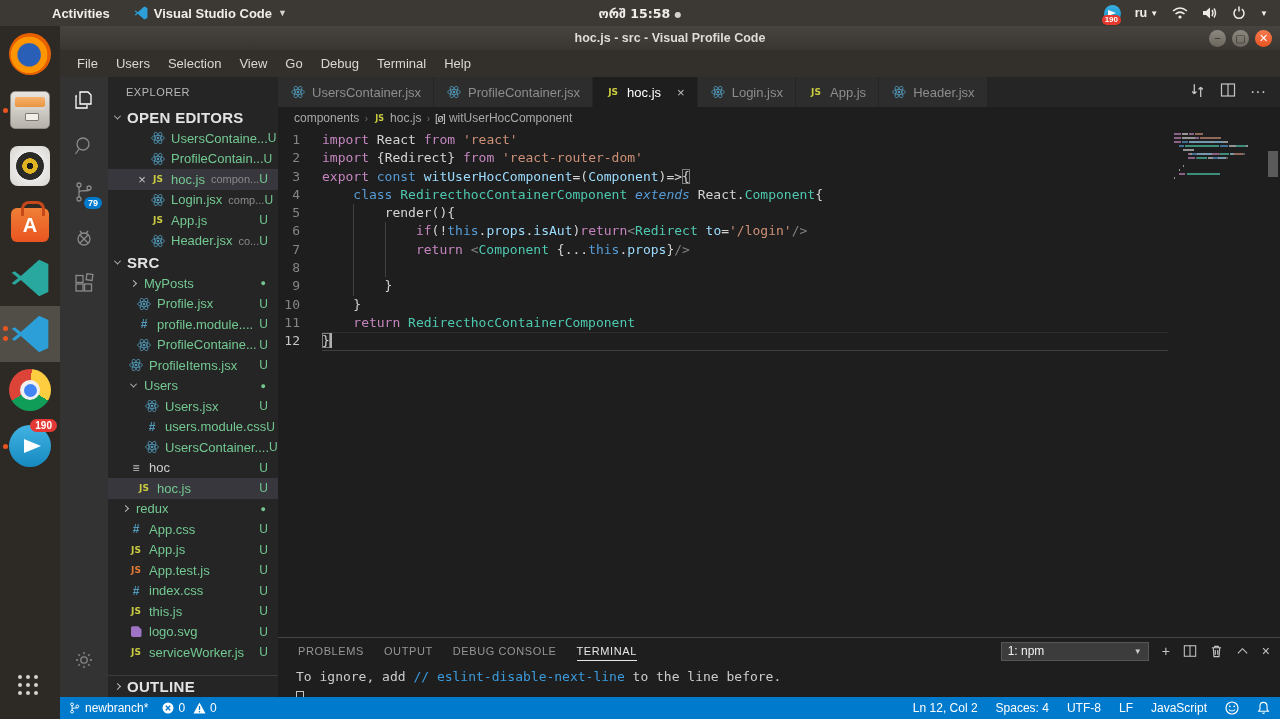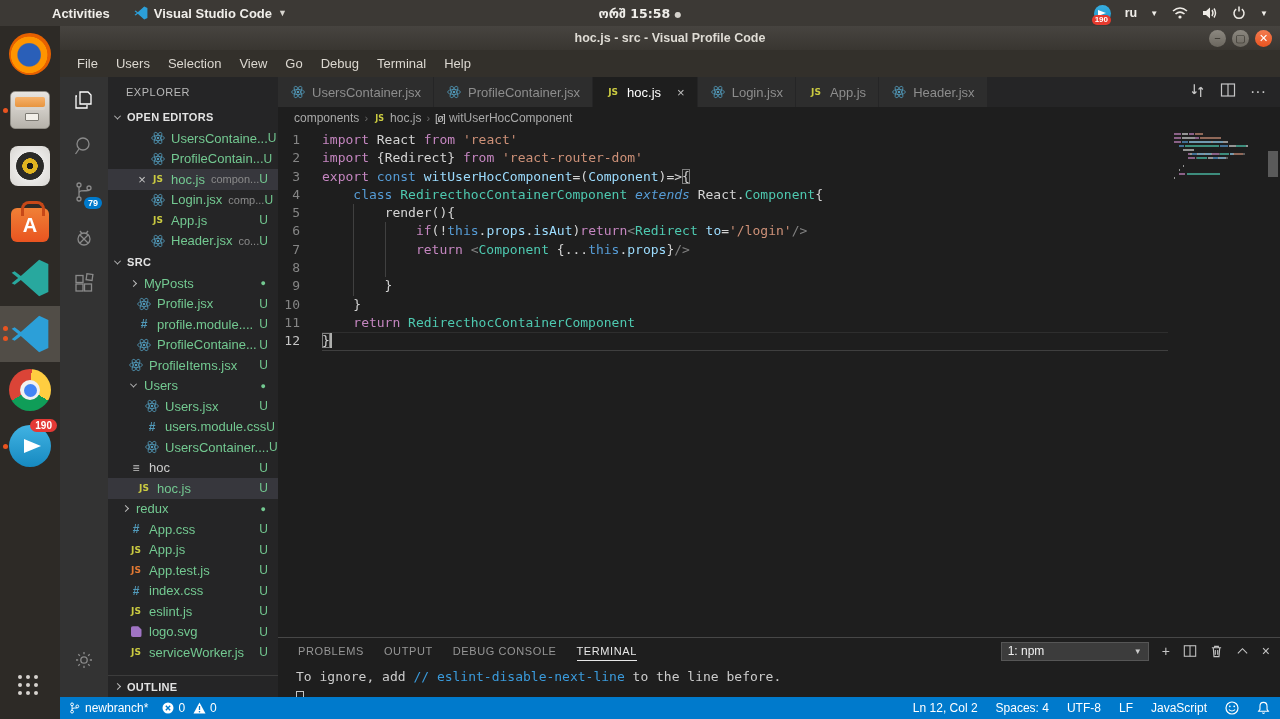--- a/index.html
+++ b/index.html
@@ -15,21 +15,21 @@
   #tb-clock { position:absolute; left:0; right:0; text-align:center; pointer-events:none;
     font-family:"DejaVu Sans",sans-serif; font-size:12.5px; }
   #tb-clock .dot { font-size:8px; vertical-align:middle; color:#d5d2cc; }
   #tb-right { margin-left:auto; display:flex; align-items:center; gap:14px; padding-right:12px; }
   .tg-tray { position:relative; width:17px; height:17px; border-radius:50%;
     background:linear-gradient(#37aee2,#1e96c8); }
   .tg-tray .plane { position:absolute; left:4px; top:5px; width:0; height:0;
     border-left:8px solid #fff; border-top:3.5px solid transparent; border-bottom:3.5px solid transparent; }
   .tg-tray .badge { position:absolute; left:-2px; bottom:-3px; background:#e63a2e; color:#fff;
     font-size:8px; font-weight:bold; border-radius:6px; padding:0 3px; line-height:10px; }
-  .tb-kbd { display:flex; align-items:center; gap:13px; font-size:12.5px; }
+  .tb-kbd { display:flex; align-items:center; gap:3px; font-size:12.5px; }
   .tb-ic svg { display:block; }
 
   
   #dock { position:absolute; left:0; top:26px; width:60px; height:693px; background:#2d2a26; z-index:40; }
   .dock-item { position:relative; width:60px; height:56px; display:flex; align-items:center; justify-content:center; }
   .dock-item.active { background:#514d47; }
   .dock-dot,.dock-dot2a,.dock-dot2b { position:absolute; left:3px; width:5px; height:5px; border-radius:50%; background:#e95420; }
   .dock-dot { top:26px; }
   .dock-dot2a { top:20px; } .dock-dot2b { top:30px; }
   .ic-firefox { width:42px; height:42px; border-radius:50%;
@@ -79,21 +79,21 @@
   .ab-item svg { stroke:#8a8a8a; fill:none; stroke-width:1.3; }
   .ab-item.active svg { stroke:#ffffff; }
   .ab-badge { position:absolute; right:6px; bottom:6px; background:#007acc; color:#fff; font-size:9px;
     border-radius:8px; padding:1px 4px; font-weight:bold; }
   #ab-bottom { margin-top:auto; margin-bottom:14px; }
 
   
   #sidebar { width:170px; background:#252526; color:#cccccc; display:flex; flex-direction:column; flex:none; font-size:13px; }
   #sb-title { padding:9px 0 8px 18px; font-size:11px; color:#b8b8b8; letter-spacing:0.5px; }
   .sb-sec { height:22px; display:flex; align-items:center; gap:4px; padding-left:4px;
-    font-size:11px; font-weight:bold; color:#e3e3e3; letter-spacing:0.3px; background:#252526; }
+    font-size:15px; font-weight:bold; color:#e3e3e3; letter-spacing:0.3px; background:#252526; }
   .chev { width:5px; height:5px; border-right:1.4px solid #bbb; border-bottom:1.4px solid #bbb; flex:none; margin:0 3px; }
   .chev.down { transform:rotate(45deg) translate(-1px,-1px); }
   .chev.right { transform:rotate(-45deg); }
   .sb-row { height:20.5px; display:flex; align-items:center; white-space:nowrap; overflow:hidden; }
   .sb-row.sel { background:#37373d; }
   .sb-row .name { color:#73c991; margin-left:5px; }
   .sb-row .name.plain { color:#cccccc; }
   .sb-row .desc { color:#8a8a8a; font-size:11px; margin-left:6px; }
   .sb-row .spacer { flex:1; }
   .sb-row .u { color:#73c991; font-size:12px; padding-right:10px; }
@@ -558,21 +558,21 @@
               <span class="u">U</span>
             </div>
             <div class="sb-row" style="padding-left: 20px;">
               <span class="fi fi-css">#</span>
               <span class="name">index.css</span>
               <span class="spacer"></span>
               <span class="u">U</span>
             </div>
             <div class="sb-row" style="padding-left: 20px;">
               <span class="fi fi-js">JS</span>
-              <span class="name">eslint.js</span>
+              <span class="name">this.js</span>
               <span class="spacer"></span>
               <span class="u">U</span>
             </div>
             <div class="sb-row" style="padding-left: 20px;">
               <span class="fi">
                 <i class="fi-svg"></i>
               </span>
               <span class="name">logo.svg</span>
               <span class="spacer"></span>
               <span class="u">U</span>

